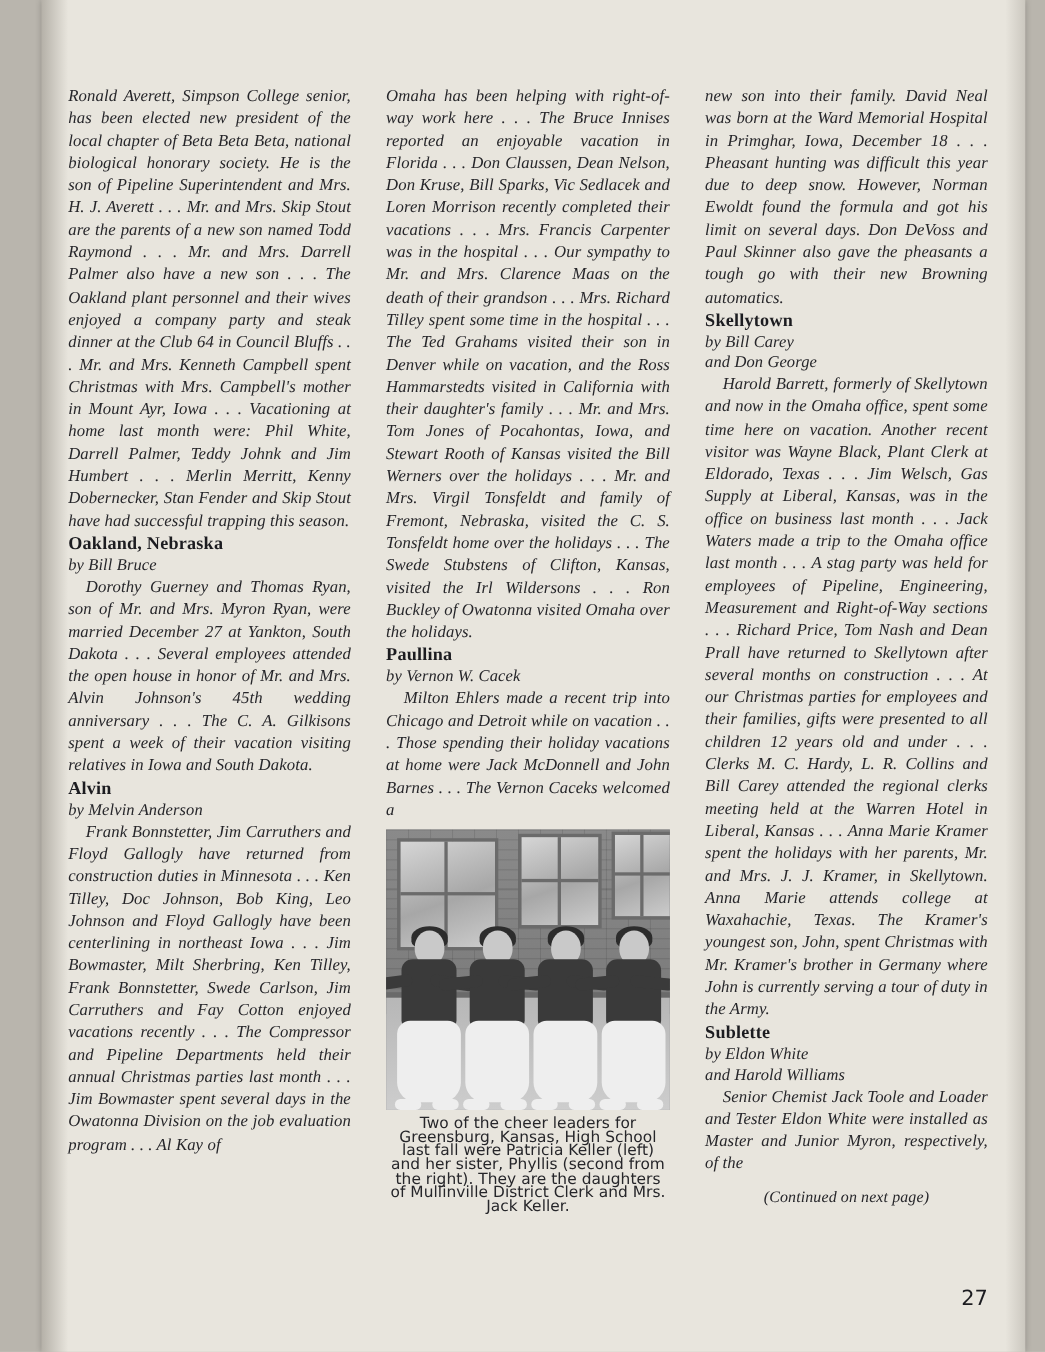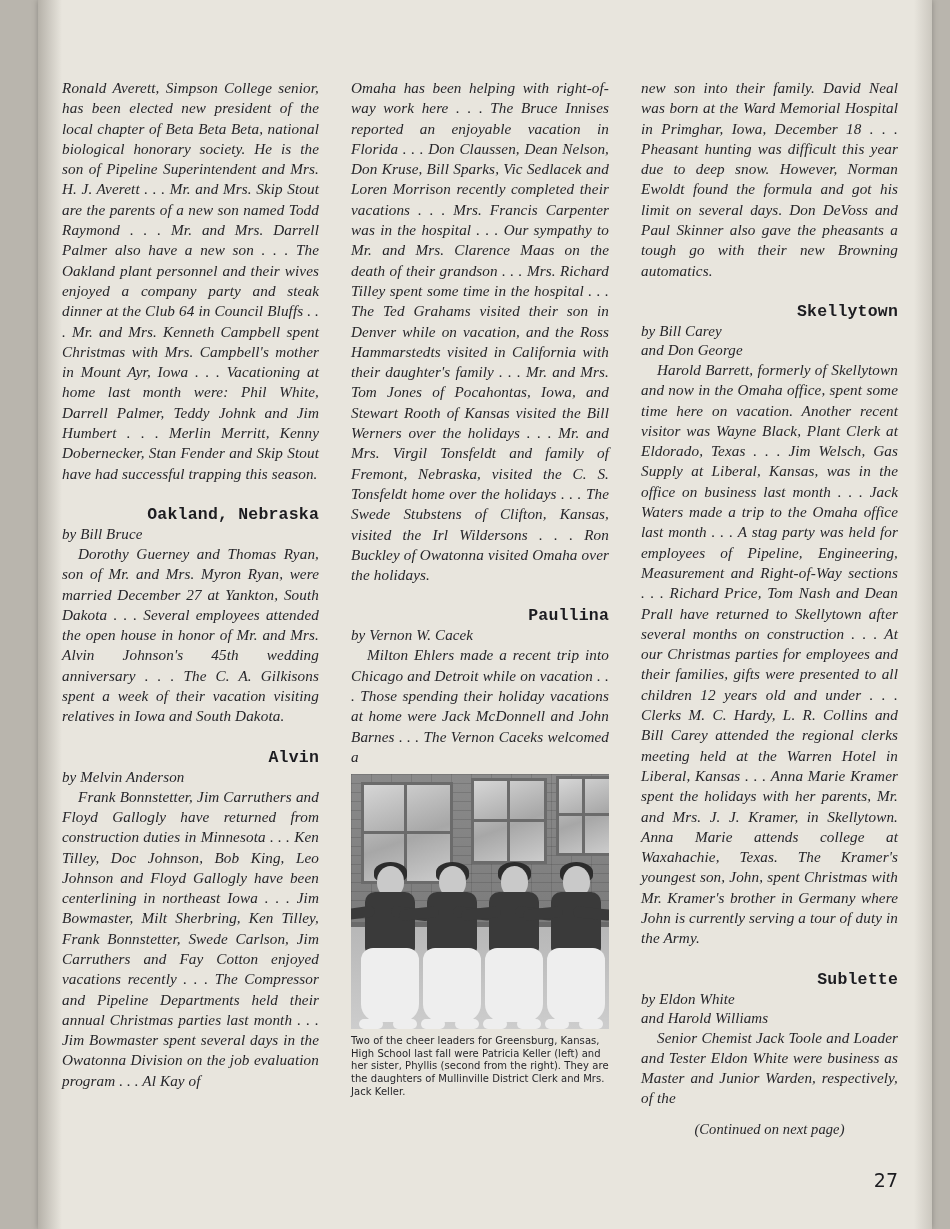--- a/index.html
+++ b/index.html
@@ -56,27 +56,26 @@
     font-size: 15.2px;
     line-height: 20.3px;
     text-align: justify;
     text-justify: inter-word;
     color: #26262a;
     letter-spacing: 0.1px;
     font-style: italic;
   }
   p.indent { text-indent: 16px; }
   h2.sect {
-    font-family: Liberation Mono, monospace;
+    font-family: Liberation Serif, serif;
     font-size: 16.5px;
     font-weight: bold;
     color: #1c1c20;
-    margin: 21px 0 1px 0;
+    margin: 0 0 1px 0;
     letter-spacing: 0.2px;
-    text-align: right;
   }
   .byline {
     font-size: 15px;
     font-style: italic;
     color: #26262a;
     margin: 0;
     line-height: 19px;
   }
   .figure {
     margin-top: 7px;
@@ -85,25 +84,25 @@
   .photo {
     width: 258px;
     height: 255px;
     position: relative;
     overflow: hidden;
     background: #8e8c86;
     filter: grayscale(1);
   }
   .caption {
     font-family: "DejaVu Sans", sans-serif;
-    font-size: 10px;
+    font-size: 14px;
     line-height: 12.6px;
     color: #26262a;
     margin-top: 6px;
-    text-align: left;
+    text-align: center;
     letter-spacing: 0.05px;
   }
   .contd {
     font-size: 14.5px;
     font-style: italic;
     text-align: center;
     margin-top: 10px;
     color: #26262a;
   }
   .folio {
@@ -287,20 +286,20 @@
 
     <div class="col">
       <p>new son into their family. David Neal was born at the Ward Memorial Hospital in Primghar, Iowa, December 18 . . . Pheasant hunting was difficult this year due to deep snow. However, Norman Ewoldt found the formula and got his limit on several days. Don DeVoss and Paul Skinner also gave the pheasants a tough go with their new Browning automatics.</p>
       <h2 class="sect">Skellytown</h2>
       <p class="byline">by Bill Carey</p>
       <p class="byline">and Don George</p>
       <p class="indent">Harold Barrett, formerly of Skellytown and now in the Omaha office, spent some time here on vacation. Another recent visitor was Wayne Black, Plant Clerk at Eldorado, Texas . . . Jim Welsch, Gas Supply at Liberal, Kansas, was in the office on business last month . . . Jack Waters made a trip to the Omaha office last month . . . A stag party was held for employees of Pipeline, Engineering, Measurement and Right-of-Way sections . . . Richard Price, Tom Nash and Dean Prall have returned to Skellytown after several months on construction . . . At our Christmas parties for employees and their families, gifts were presented to all children 12 years old and under . . . Clerks M. C. Hardy, L. R. Collins and Bill Carey attended the regional clerks meeting held at the Warren Hotel in Liberal, Kansas . . . Anna Marie Kramer spent the holidays with her parents, Mr. and Mrs. J. J. Kramer, in Skellytown. Anna Marie attends college at Waxahachie, Texas. The Kramer's youngest son, John, spent Christmas with Mr. Kramer's brother in Germany where John is currently serving a tour of duty in the Army.</p>
       <h2 class="sect">Sublette</h2>
       <p class="byline">by Eldon White</p>
       <p class="byline">and Harold Williams</p>
-      <p class="indent">Senior Chemist Jack Toole and Loader and Tester Eldon White were business as Master and Junior Warden, respectively, of the</p>
+      <p class="indent">Senior Chemist Jack Toole and Loader and Tester Eldon White were installed as Master and Junior Myron, respectively, of the</p>
       <p class="contd">(Continued on next page)</p>
     </div>
 
   </div>
 
   <div class="folio">27</div>
 </div>
 
 </body></html>

